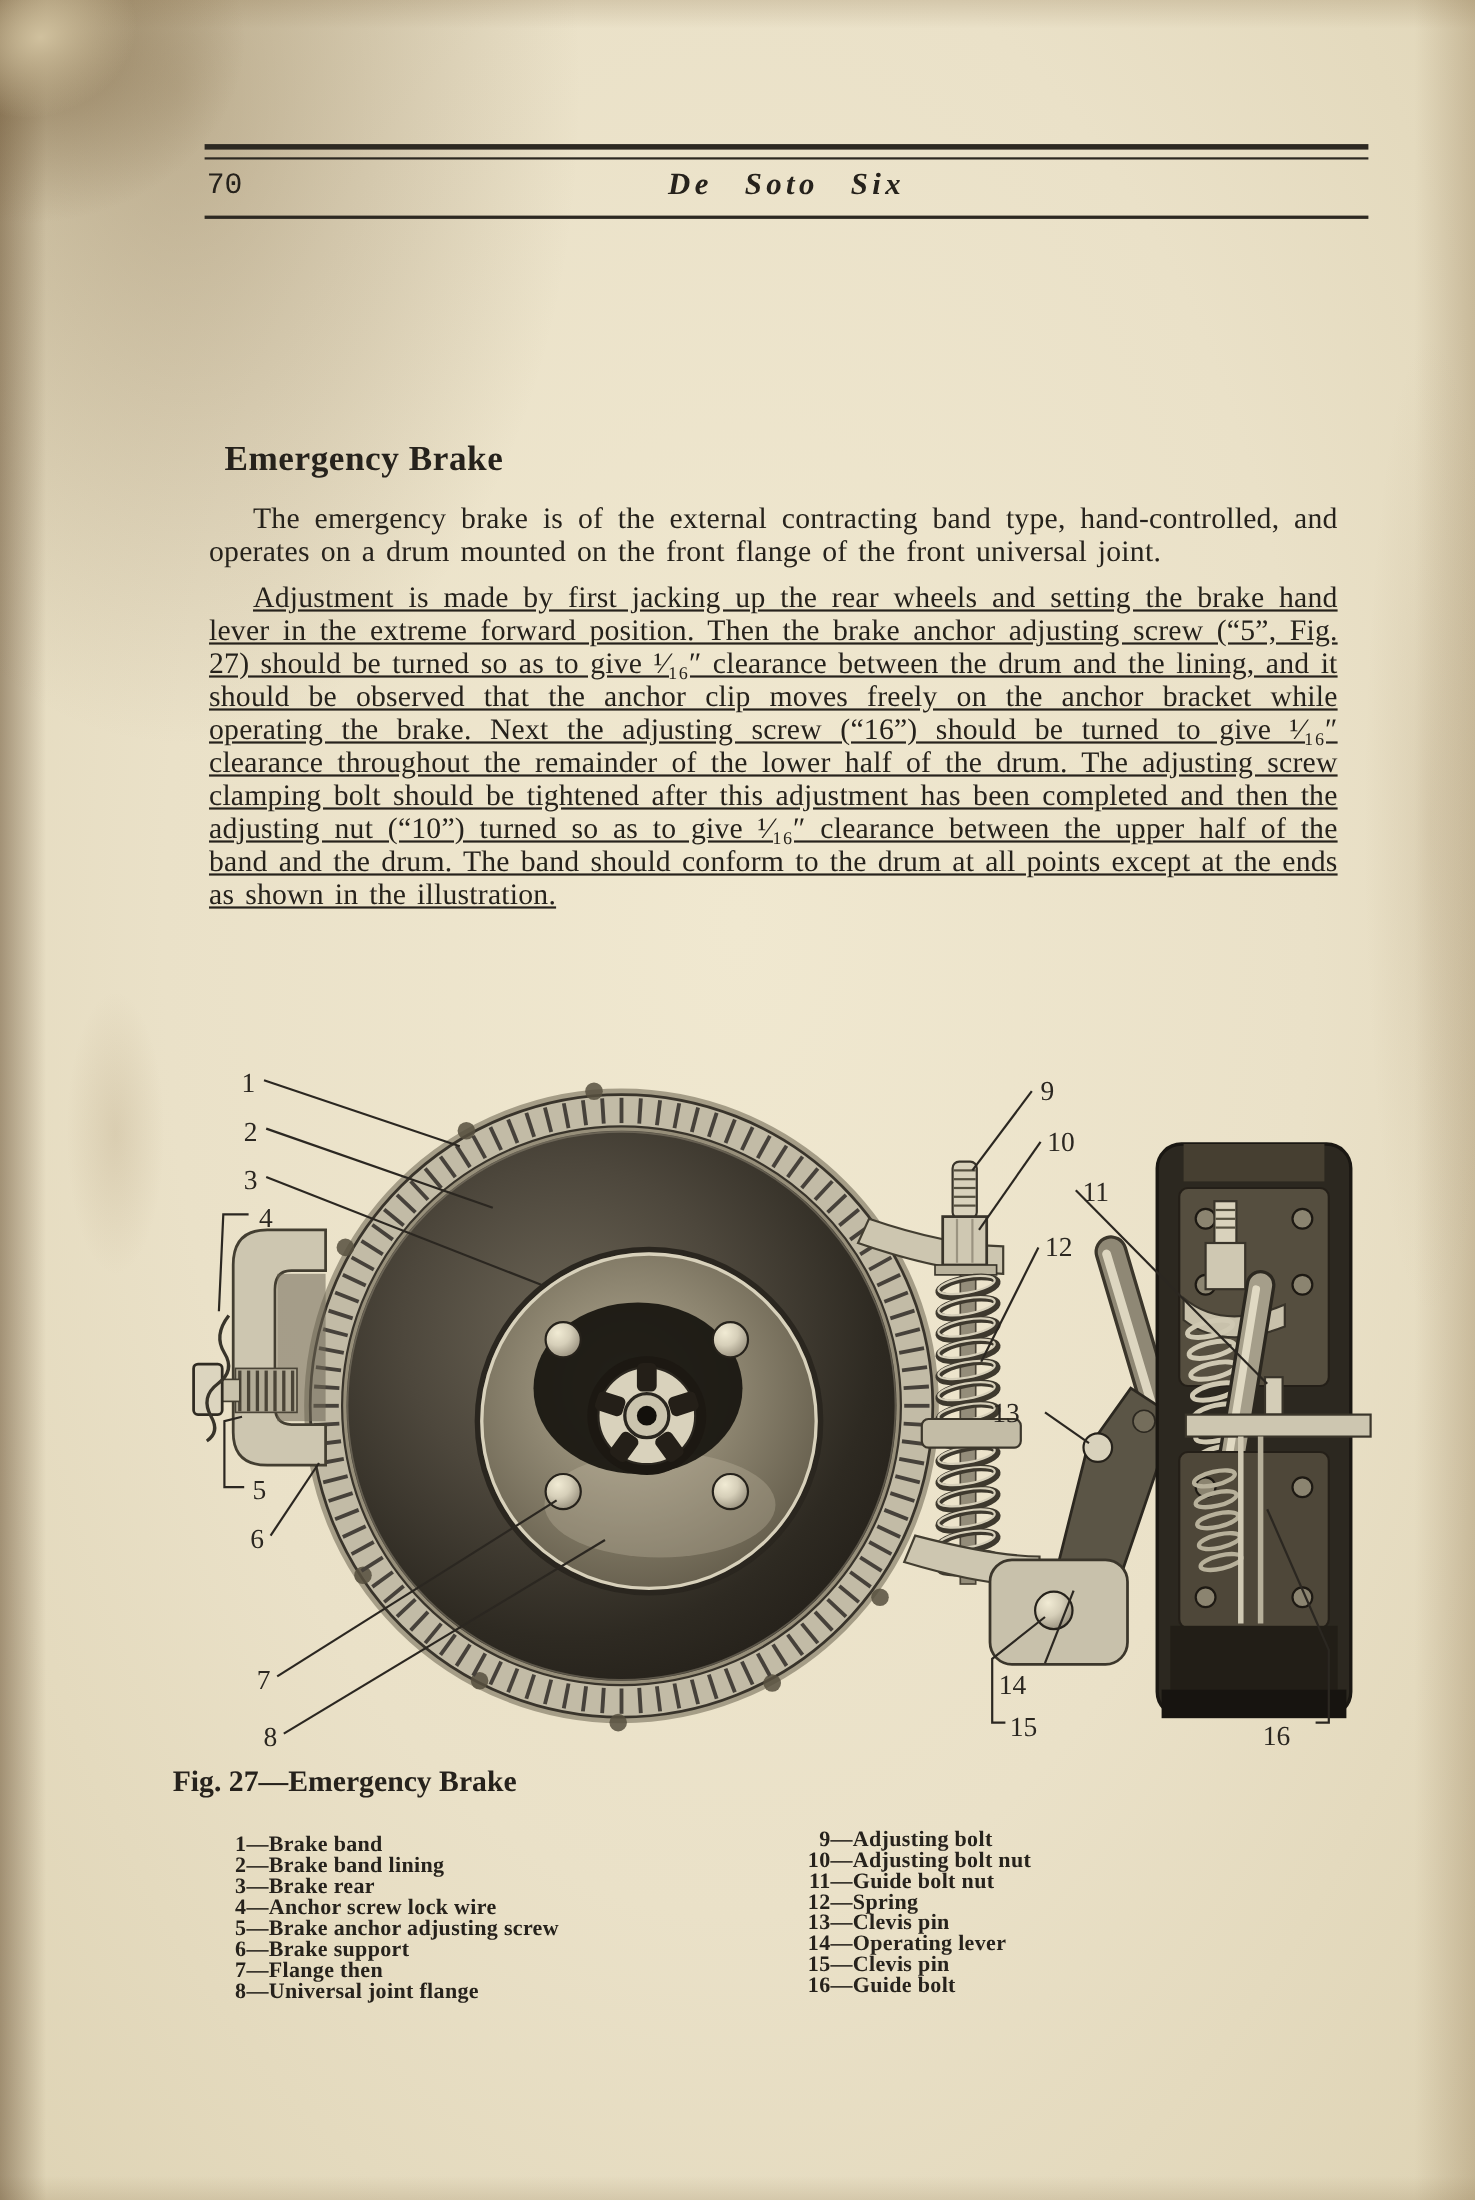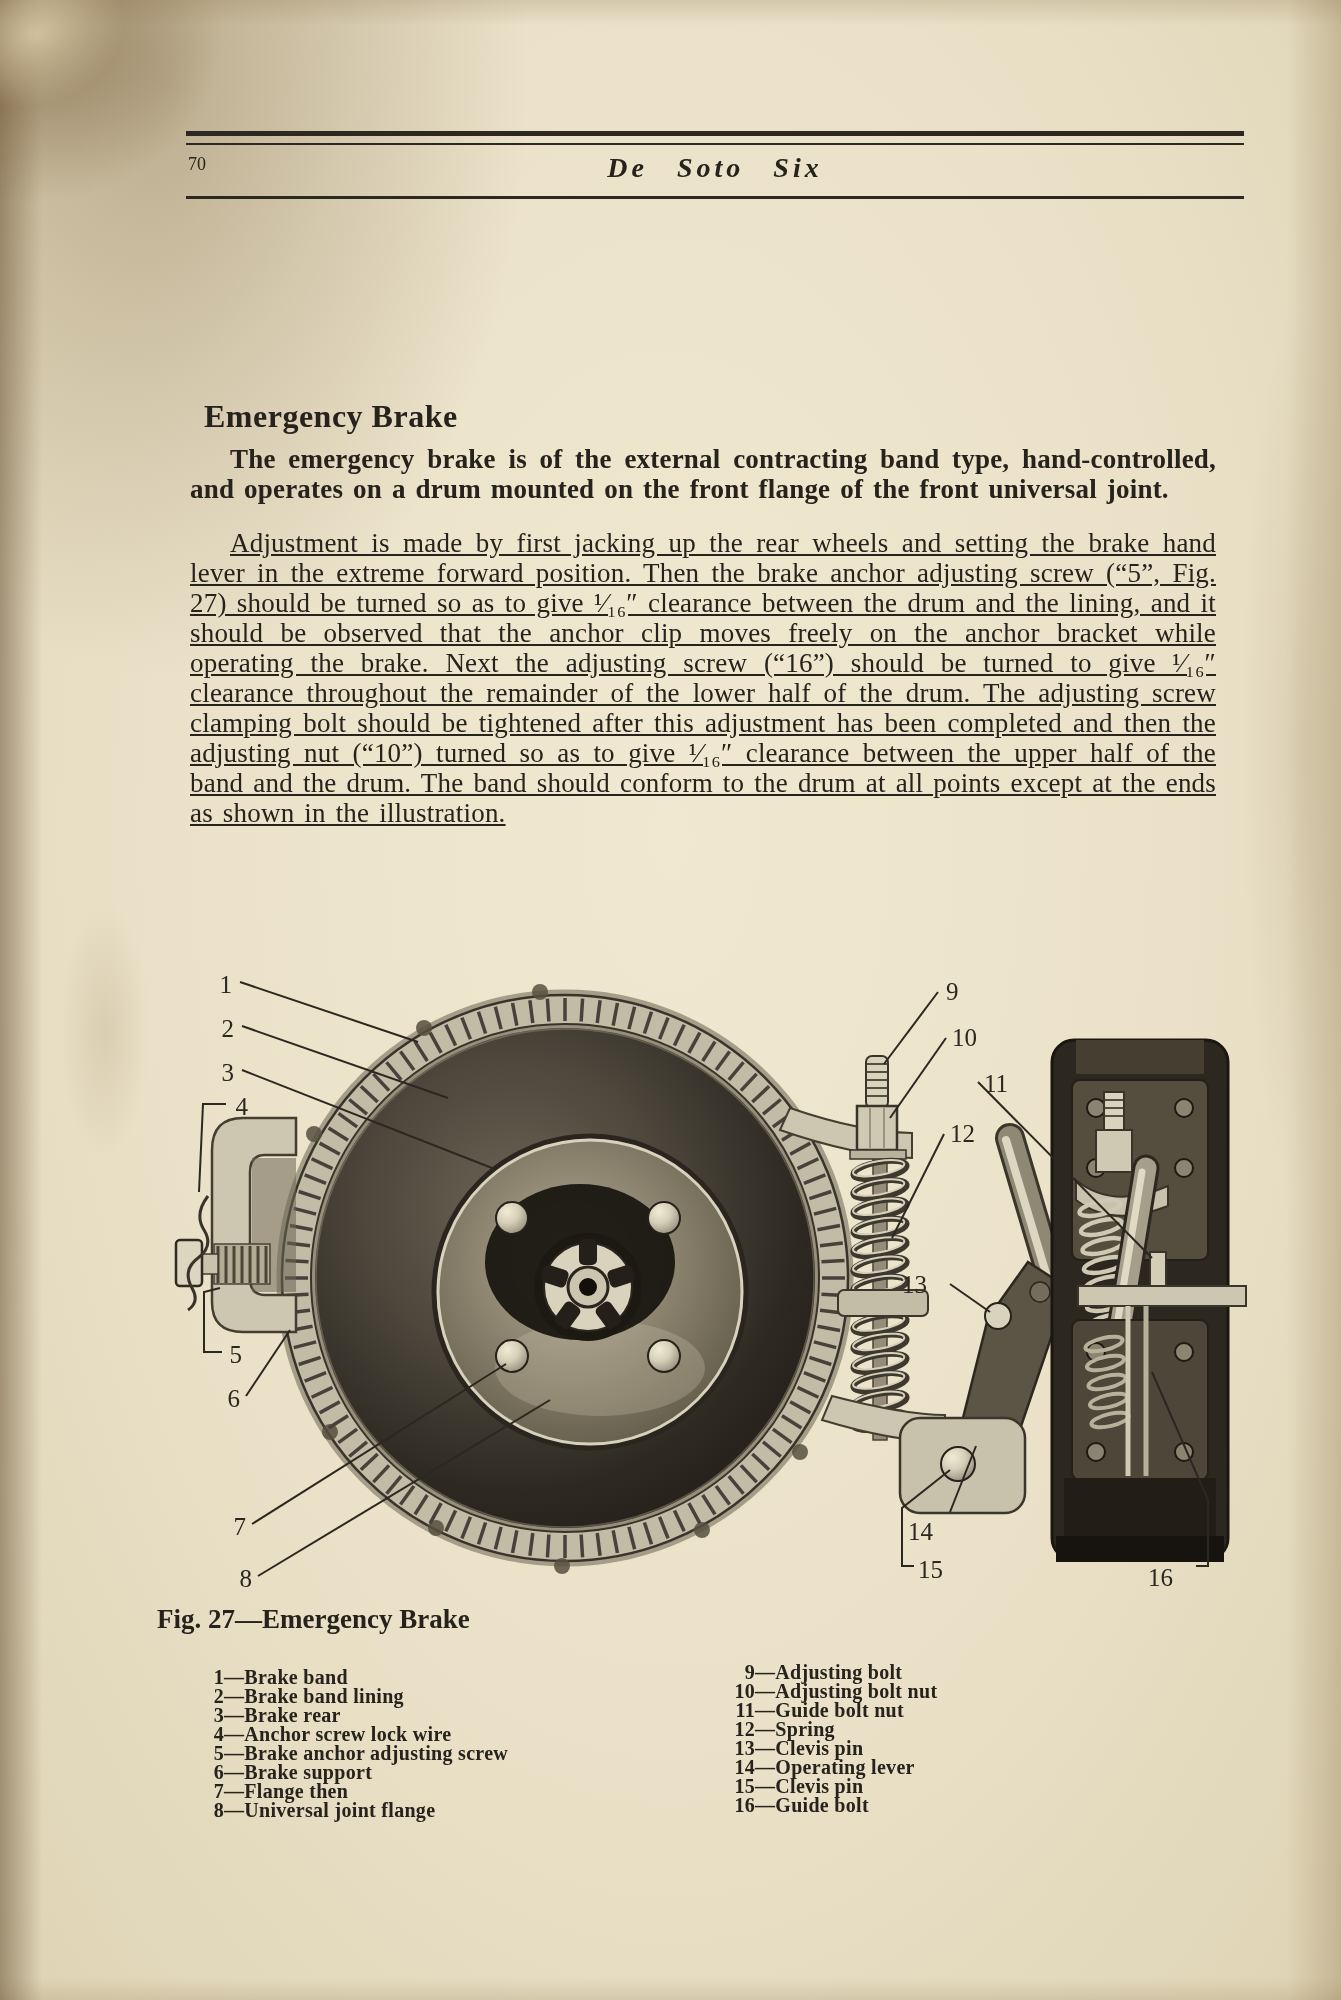--- a/index.html
+++ b/index.html
@@ -27,34 +27,34 @@
     position:absolute;top:-20px;left:-20px;width:150px;height:120px;
     background:radial-gradient(ellipse at 40% 40%, rgba(214,199,164,0.9), rgba(214,199,164,0) 70%);
     transform:rotate(-20deg);
   }
   .stain{position:absolute;border-radius:50%;}
   .hrule{position:absolute;background:#2d2922;}
   .rule-a{left:186px;top:131px;width:1058px;height:5px;}
   .rule-b{left:186px;top:143px;width:1058px;height:2px;}
   .rule-c{left:186px;top:196px;width:1058px;height:3px;}
   .page-number{
-    position:absolute;left:188px;top:154px;font-size:18px;color:#26221c;
+    position:absolute;left:188px;top:154px;font-size:27px;color:#26221c;font-family:Liberation Mono, monospace;
   }
   .running-title{
     position:absolute;left:186px;top:152px;width:1058px;text-align:center;
     font-size:28px;font-style:italic;font-weight:bold;color:#26221c;
     letter-spacing:4px;word-spacing:18px;
   }
   .body-text{
     position:absolute;left:190px;width:1026px;margin:0;
     font-size:27px;line-height:30px;color:#26221c;
     text-align:justify;text-indent:40px;letter-spacing:0.2px;word-spacing:3px;
   }
   .intro{top:248px;}
-  .para1{top:444px;font-weight:bold;}
+  .para1{top:456px;}
   .para2{top:528px;text-decoration:underline;}
   .heading{
     position:absolute;left:188px;top:382px;margin:16px;
     font-size:32px;font-weight:bold;color:#26221c;letter-spacing:0.5px;
   }
   .figure-caption{
     position:absolute;left:157px;top:1604px;width:980px;
     font-size:27px;font-weight:bold;color:#26221c;
   }
   .legend{position:absolute;color:#26221c;}

